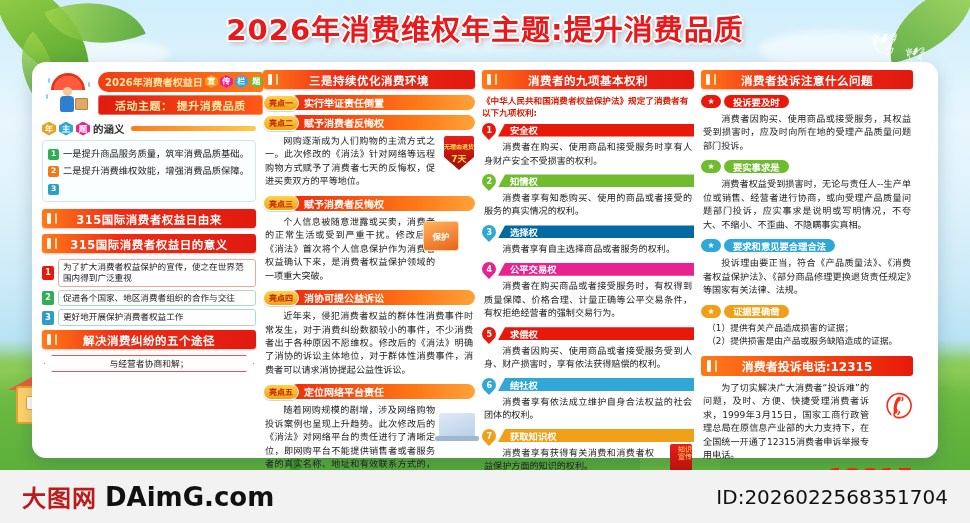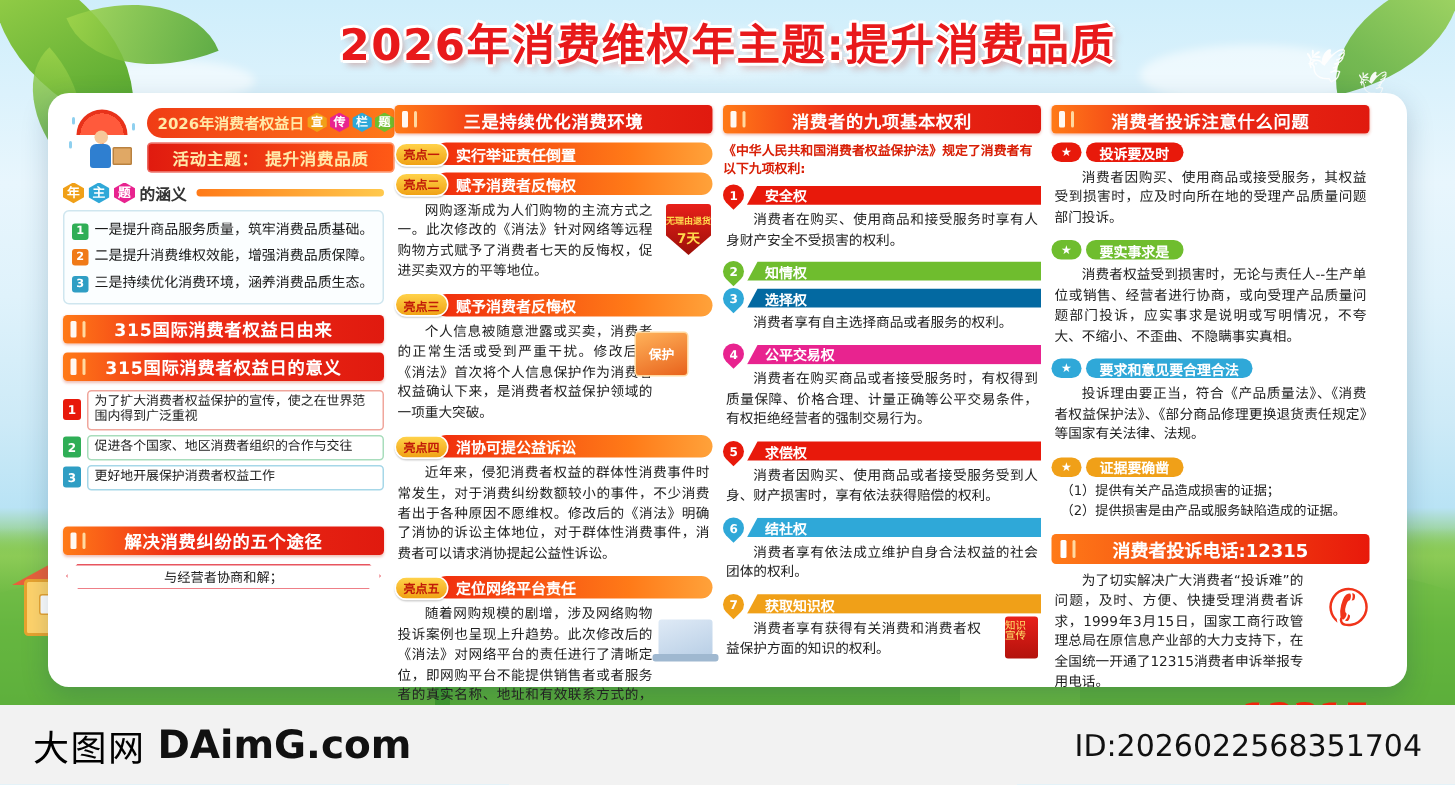--- a/index.html
+++ b/index.html
@@ -224,30 +224,30 @@
           display:flex;flex-direction:column;align-items:center;justify-content:center; gap:1px; border-radius:2px;}
   .shield-box { width:36px;height:30px;background:linear-gradient(160deg,#ffb25a,#e8631c);border-radius:3px;
                 color:#fff;font-size:8.5px;font-weight:bold;display:flex;align-items:center;justify-content:center;
                 border:1.5px solid #ffd9a0;}
   .mag { width:26px;height:26px;border:3px solid #6f8a95;border-radius:50%;background:#cfe8f0; position:relative;
          font-size:7px;color:#2b6a7f;display:flex;align-items:center;justify-content:center;font-weight:bold;}
   .mag::after { content:""; position:absolute; width:3px;height:11px;background:#6f8a95;right:-2px;bottom:-10px;transform:rotate(-40deg);border-radius:2px;}
   .laptop { width:36px;height:24px; background:linear-gradient(160deg,#dfeaf6,#b9cfe6); border-radius:2px; position:relative;}
   .laptop::after { content:""; position:absolute; left:-4px; bottom:-4px; width:44px;height:5px;background:#9fb8d0;border-radius:2px;}
   .banner-red { width:22px;height:28px;background:linear-gradient(180deg,#e8201a,#b3120c); color:#ffe06a;
-                font-size:7px; text-align:left; padding-top:3px; border-radius:2px; line-height:1.1;}
+                font-size:7px; text-align:right; padding-top:3px; border-radius:2px; line-height:1.1;}
 
   
   .footer {
     position:absolute; left:0; bottom:0; width:970px; height:53px;
     background:#f2f2f2; display:flex; align-items:center; justify-content:space-between;
     padding:0 22px; z-index:8;
   }
   .brand { display:flex; align-items:center; gap:8px; }
-  .brand-cn { font-size:24px; font-weight:normal; color:#000000; letter-spacing:1px; }
+  .brand-cn { font-size:24px; font-weight:bold; color:#b91c1c; letter-spacing:1px; }
   .brand-en { font-size:26px; font-weight:bold; color:#111; letter-spacing:0px; }
   .footer-id { font-size:20px; color:#111; letter-spacing:0px; }
 </style>
 </head>
 <body>
 
 <div class="poster">
 
   <div class="cloud c1"></div>
   <div class="cloud c2"></div>
@@ -343,21 +343,20 @@
         <div class="num-item">
           <span class="sq" style="background:#2fae56">1</span>
           <span>一是提升商品服务质量，筑牢消费品质基础。</span>
         </div>
         <div class="num-item">
           <span class="sq" style="background:#f07a18">2</span>
           <span>二是提升消费维权效能，增强消费品质保障。</span>
         </div>
         <div class="num-item">
           <span class="sq" style="background:#2f9ec4">3</span>
-          <span>三是持续优化消费环境，涵养消费品质生态。</span>
         </div>
       </div>
 
       <div class="sec-head" style="margin-top:7px">315国际消费者权益日由来</div>
 
       <div class="sec-head" style="margin-top:4px">315国际消费者权益日的意义</div>
       <div>
         <div class="mean-row">
           <span class="mean-n" style="background:#e8190b">1</span>
           <span class="mean-t" style="border-color:#f0a69c">为了扩大消费者权益保护的宣传，使之在世界范围内得到广泛重视</span>
@@ -365,21 +364,21 @@
         <div class="mean-row">
           <span class="mean-n" style="background:#2fae56">2</span>
           <span class="mean-t" style="border-color:#a8ddbc">促进各个国家、地区消费者组织的合作与交往</span>
         </div>
         <div class="mean-row">
           <span class="mean-n" style="background:#2f9ec4">3</span>
           <span class="mean-t" style="border-color:#a6d7e8">更好地开展保护消费者权益工作</span>
         </div>
       </div>
 
-      <div class="sec-head" style="margin-top:24px">解决消费纠纷的五个途径</div>
+      <div class="sec-head" style="margin-top:4px">解决消费纠纷的五个途径</div>
       <div>
         <div class="arrow" style="border-color:#e8555f">与经营者协商和解；</div>
 
       </div>
     </div>
 
     <div class="col">
       <div class="sec-head">三是持续优化消费环境</div>
 
       <div class="hl-head">
@@ -442,20 +441,21 @@
         <span class="right-bar" style="background:#e8190b">安全权</span>
       </div>
       <div class="para">消费者在购买、使用商品和接受服务时享有人身财产安全不受损害的权利。</div>
 
       <div class="right-head">
         <span class="right-n" style="background:#6fbd2e">
             <span>2</span>
           </span>
         <span class="right-bar" style="background:#6fbd2e">知情权</span>
       </div>
+      <div class="para">消费者享有知悉购买、使用的商品或者接受的服务的真实情况的权利。</div>
 
       <div class="right-head">
         <span class="right-n" style="background:#2fa8d8">
             <span>3</span>
           </span>
         <span class="right-bar" style="background:#0369a1">选择权</span>
       </div>
       <div class="para">消费者享有自主选择商品或者服务的权利。</div>
 
       <div class="right-head">

